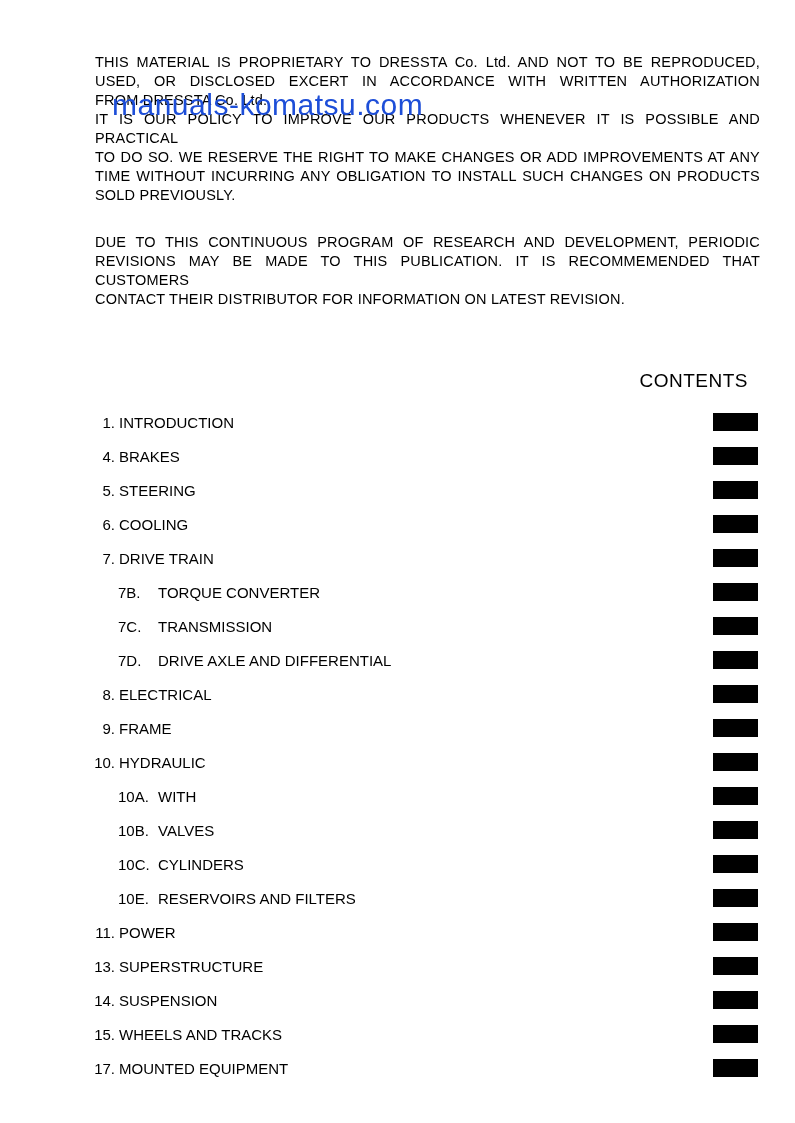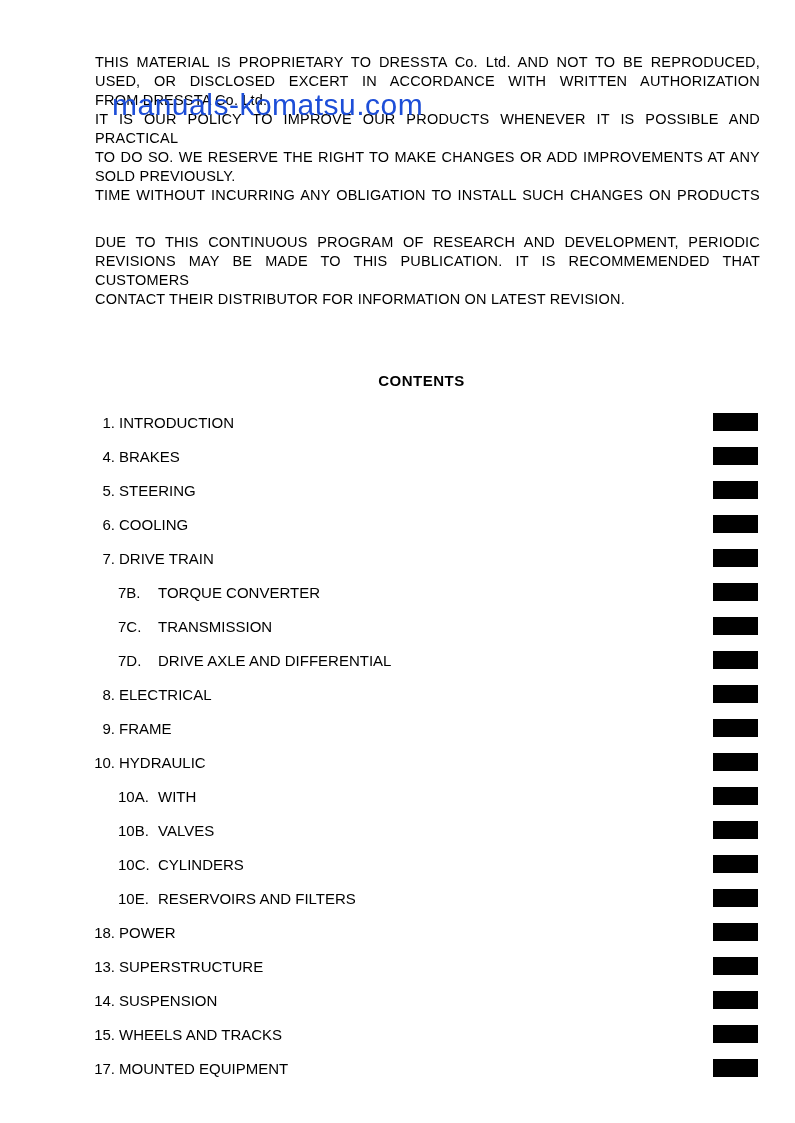--- a/index.html
+++ b/index.html
@@ -28,24 +28,24 @@
     position: absolute;
     left: 112px;
     top: 90px;
     font-size: 30px;
     line-height: 30px;
     letter-spacing: 0.5px;
     font-weight: 400;
   }
   .contents-title {
     margin: 60px 35px 0 95px;
-    text-align: center;
-    font-size: 15px;
+    text-align: right;
+    font-size: 19px;
     line-height: 24px;
-    font-weight: bold;
+    font-weight: normal;
     letter-spacing: 0.5px;
   }
   .toc { margin-top: 12px; }
   .toc-row {
     display: flex;
     align-items: center;
     height: 34px;
     font-size: 15px;
     white-space: nowrap;
   }
@@ -83,22 +83,22 @@
     <div class="jline">THIS MATERIAL IS PROPRIETARY TO DRESSTA Co. Ltd. AND NOT TO BE REPRODUCED,</div>
     <div class="jline">USED, OR DISCLOSED EXCERT IN ACCORDANCE WITH WRITTEN AUTHORIZATION</div>
     <div class="jline last">FROM DRESSTA Co. Ltd.</div>
   </div>
 
   <div class="watermark" style="color: #1d4ed8;">manuals-komatsu.com</div>
 
   <div class="notice">
     <div class="jline">IT IS OUR POLICY TO IMPROVE OUR PRODUCTS WHENEVER IT IS POSSIBLE AND PRACTICAL</div>
     <div class="jline">TO DO SO. WE RESERVE THE RIGHT TO MAKE CHANGES OR ADD IMPROVEMENTS AT ANY</div>
+    <div class="jline">TIME WITHOUT INCURRING ANY OBLIGATION TO INSTALL SUCH CHANGES ON PRODUCTS</div>
     <div class="jline last">SOLD PREVIOUSLY.</div>
-    <div class="jline">TIME WITHOUT INCURRING ANY OBLIGATION TO INSTALL SUCH CHANGES ON PRODUCTS</div>
   </div>
 
   <div class="notice">
     <div class="jline">DUE TO THIS CONTINUOUS PROGRAM OF RESEARCH AND DEVELOPMENT, PERIODIC</div>
     <div class="jline">REVISIONS MAY BE MADE TO THIS PUBLICATION. IT IS RECOMMEMENDED THAT CUSTOMERS</div>
     <div class="jline last">CONTACT THEIR DISTRIBUTOR FOR INFORMATION ON LATEST REVISION.</div>
   </div>
 
   <div class="contents-title">CONTENTS</div>
 
@@ -172,21 +172,21 @@
     <span class="toc-num">10C.</span>
     <span class="toc-label">CYLINDERS</span>
     <span class="tab-marker" style="background: rgb(0, 0, 0);"></span>
   </div>
       <div class="toc-row sub">
     <span class="toc-num">10E.</span>
     <span class="toc-label">RESERVOIRS AND FILTERS</span>
     <span class="tab-marker" style="background: rgb(0, 0, 0);"></span>
   </div>
       <div class="toc-row">
-    <span class="toc-num">18.</span>
+    <span class="toc-num">11.</span>
     <span class="toc-label">POWER</span>
     <span class="tab-marker" style="background: rgb(0, 0, 0);"></span>
   </div>
       <div class="toc-row">
     <span class="toc-num">13.</span>
     <span class="toc-label">SUPERSTRUCTURE</span>
     <span class="tab-marker" style="background: rgb(0, 0, 0);"></span>
   </div>
       <div class="toc-row">
     <span class="toc-num">14.</span>

